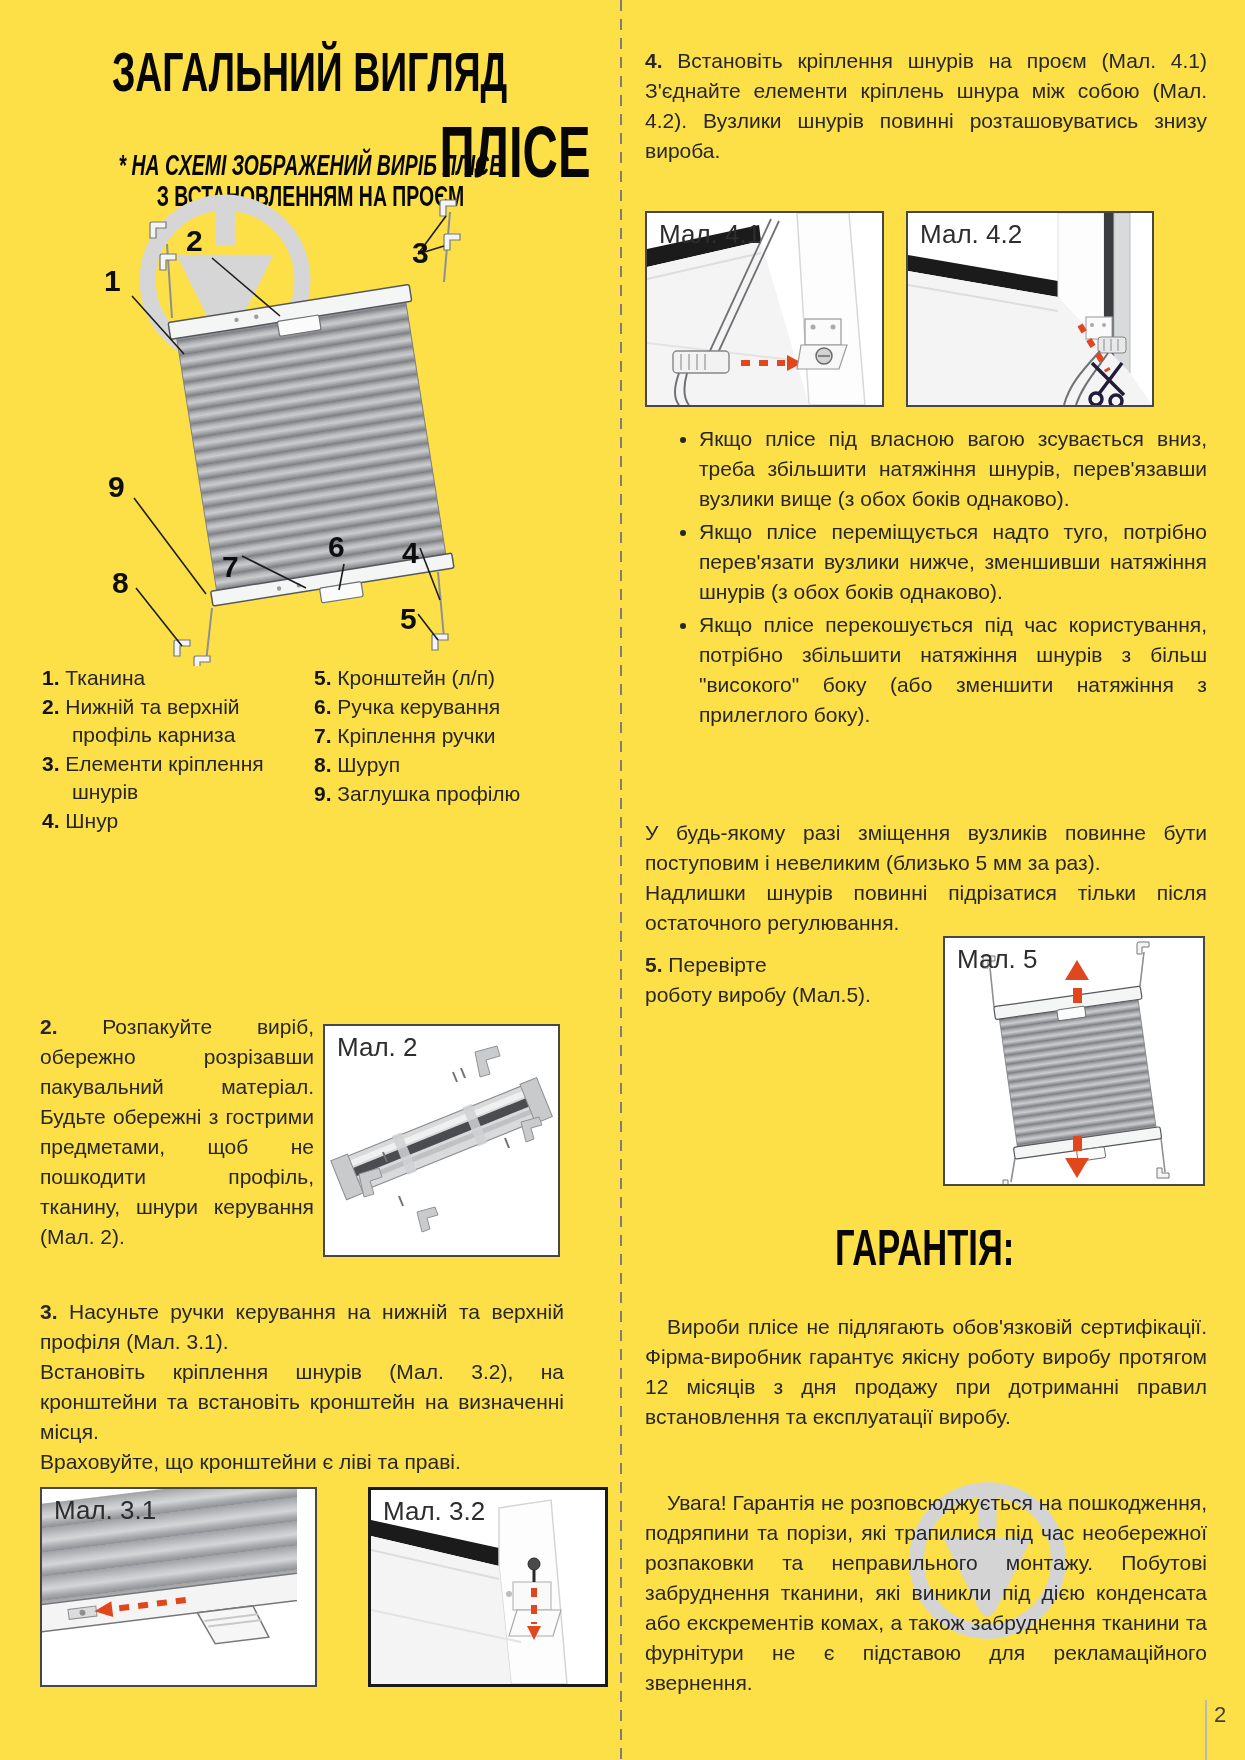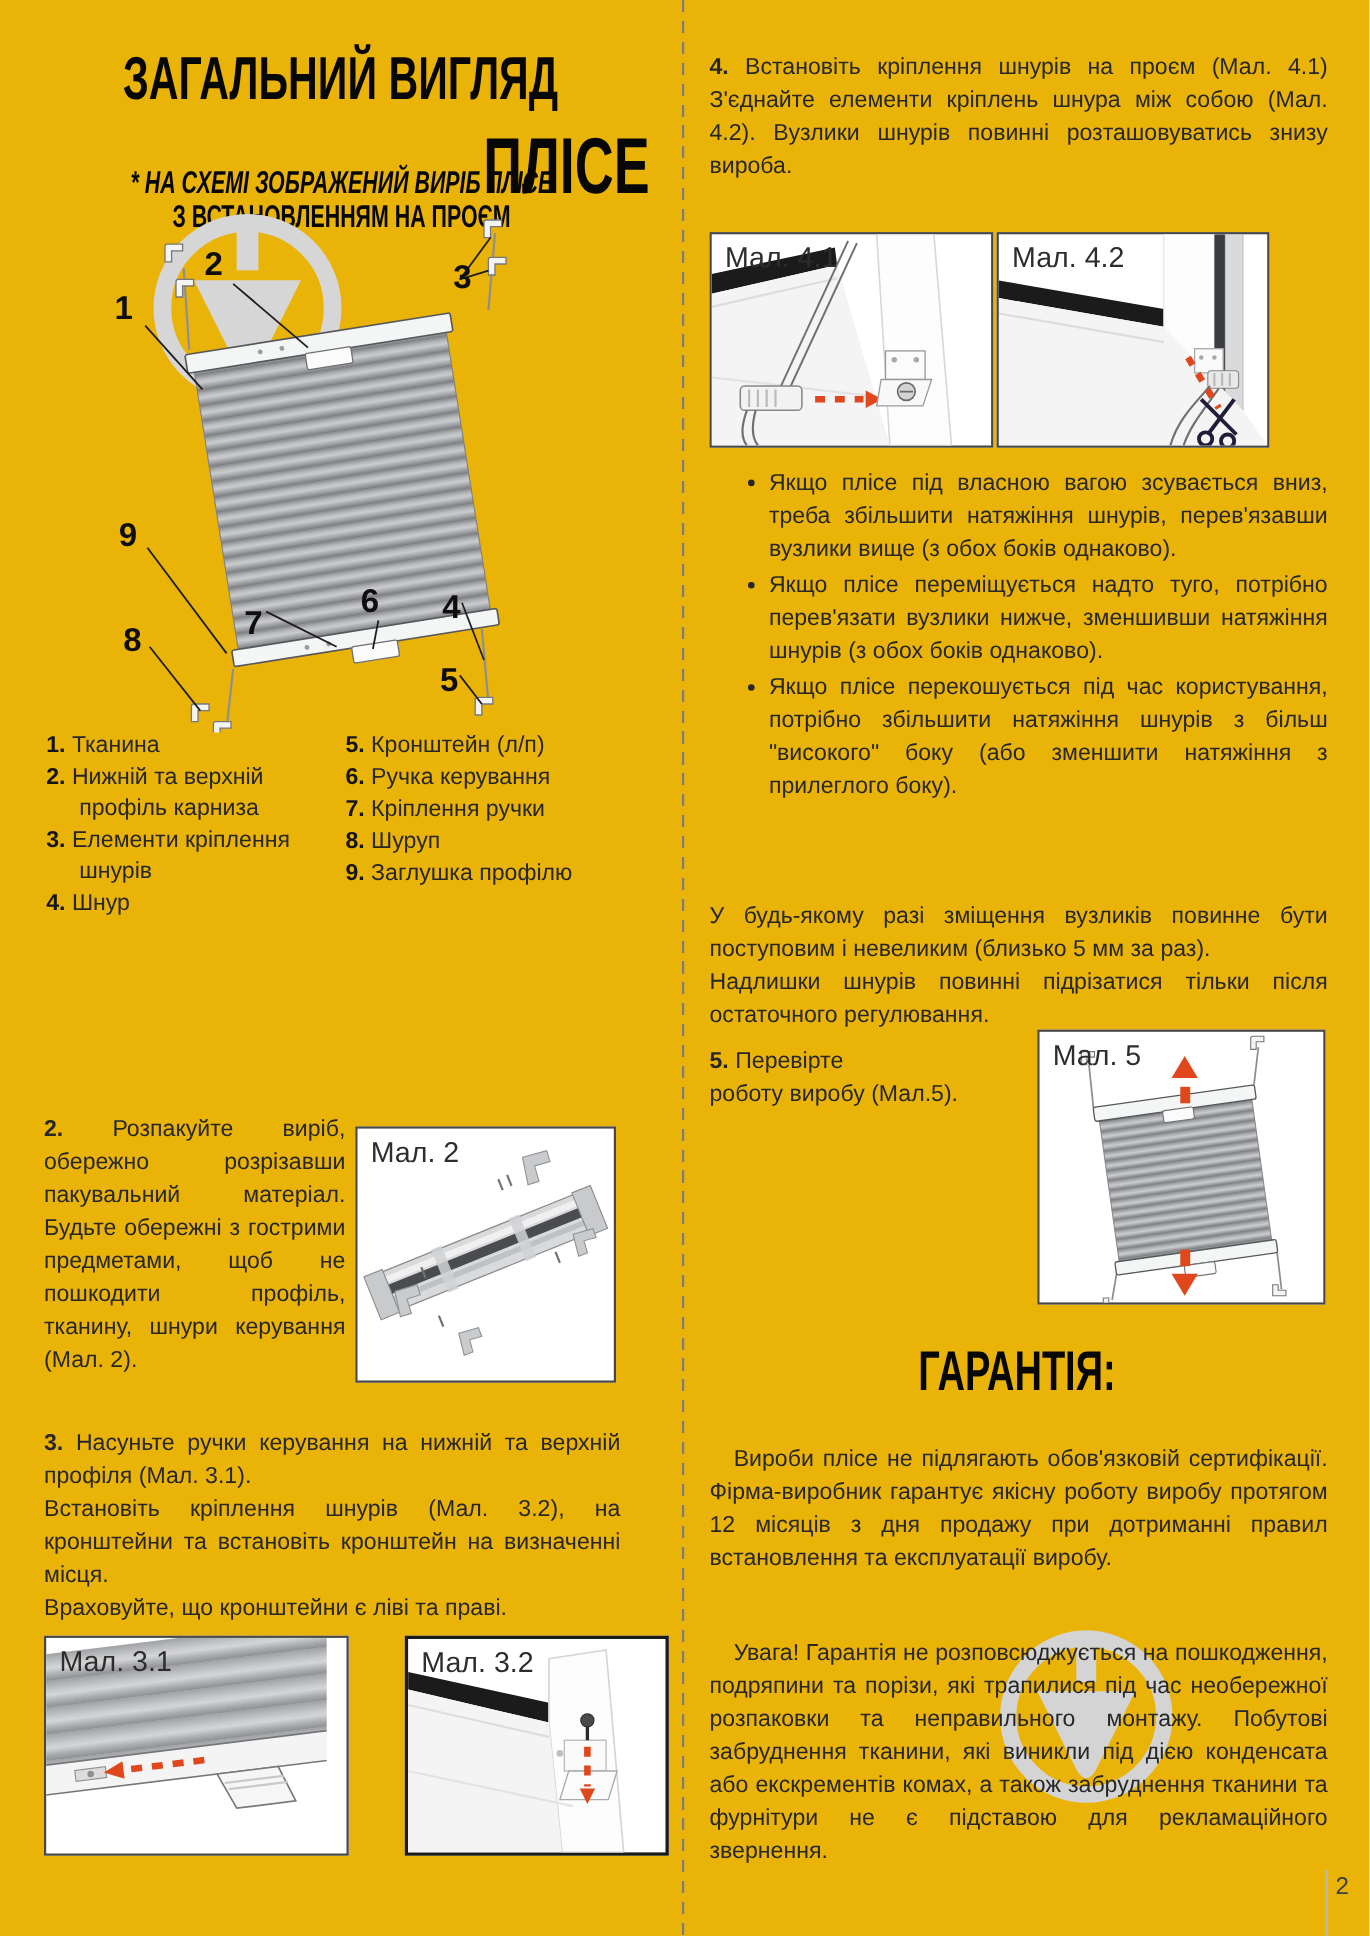--- a/index.html
+++ b/index.html
@@ -1,16 +1,16 @@
 <!DOCTYPE html>
 <html><head>
 <meta charset="utf-8">
 <style>
   html,body{margin:0;padding:0;background:#ffffff;}
-  .page{position:relative;width:1245px;height:1760px;background:#eab308;
+  .page{position:relative;width:1245px;height:1760px;background:#fde047;
         font-family:"Liberation Sans", sans-serif;color:#262626;overflow:hidden;}
   .abs{position:absolute;}
   .hd{text-align:center;}
   .hd span{display:inline-block;font-weight:bold;white-space:nowrap;color:#070707;
            transform:scale(0.72,1.06);transform-origin:50% 0;}
   .body{font-size:21px;line-height:30px;text-align:justify;color:#272727;}
   .body p{margin:0;}
   .fig{border:2px solid #474747;background:#fff;box-sizing:border-box;}
   .fig svg{position:absolute;left:0;top:0;}
   .figlabel{position:absolute;left:12px;top:6px;font-size:26px;color:#2d2d2d;z-index:3;}
@@ -215,21 +215,21 @@
       <line x1="163" y1="80" x2="163" y2="92" stroke="#2a2a2a" stroke-width="3"></line>
       <line x1="163" y1="98" x2="163" y2="134" stroke="#e0471c" stroke-width="6" stroke-dasharray="9 8"></line>
       <polygon points="156,136 170,136 163,150" fill="#e0471c"></polygon>
     </svg>
   </div>
 
   <div class="abs body" style="left:645px;top:46px;width:562px;">
     <p><b>4.</b> <span>Встановіть кріплення шнурів на проєм (Мал. 4.1) З'єднайте елементи кріплень шнура між собою (Мал. 4.2). Вузлики шнурів повинні розташовуватись знизу вироба.</span></p>
   </div>
 
-  <div class="abs fig" style="left:645px;top:211px;width:258px;height:196px;padding-left:16px;">
+  <div class="abs fig" style="left:645px;top:211px;width:239px;height:196px;padding-left:16px;">
     <div class="figlabel">Мал. 4.1</div>
     <svg viewBox="0 0 242 192" width="242" height="192">
       <polygon points="0,36 112,12 114,28 0,54" fill="#1b1b1b"></polygon>
       <polygon points="150,0 202,0 218,192 162,192" fill="#fdfdfd" stroke="#d8d8d8" stroke-width="1.5"></polygon>
       <polygon points="0,54 114,28 162,192 0,192" fill="#f4f4f5"></polygon>
       <line x1="0" y1="66" x2="114" y2="40" stroke="#dddddd" stroke-width="2"></line>
       <line x1="0" y1="130" x2="170" y2="150" stroke="#e3e3e3" stroke-width="2"></line>
       <line x1="62" y1="140" x2="124" y2="6" stroke="#6f7174" stroke-width="1.8"></line>
       <line x1="70" y1="142" x2="132" y2="8" stroke="#6f7174" stroke-width="1.8"></line>
       <rect x="26" y="138" width="56" height="22" rx="4" fill="#f2f2f2" stroke="#85878a" stroke-width="1.4"></rect>

